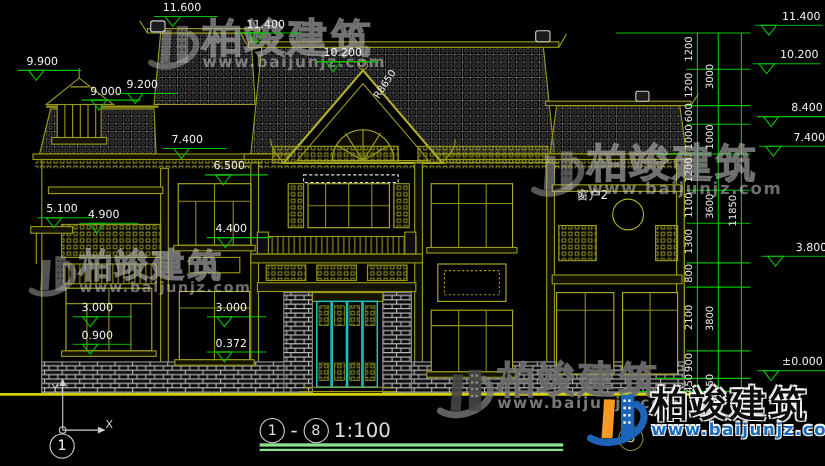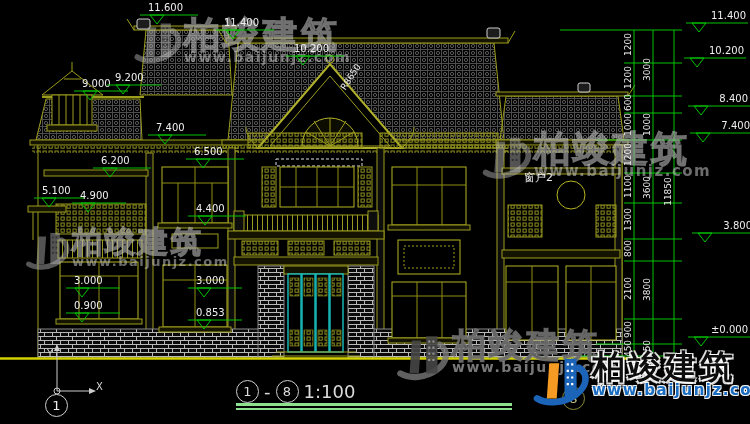--- a/index.html
+++ b/index.html
@@ -251,20 +251,27 @@
         <path d="M10 1 L24 1 L17 10 Z" fill="none" stroke="#00c300"></path>
       </svg>
     </div>
   <div class="lvl" style="left:286px;top:44px">
       <span class="t">10.200</span>
       <svg width="58" height="11">
         <line x1="0" y1="1" x2="58" y2="1" stroke="#00c300"></line>
         <path d="M10 1 L24 1 L17 10 Z" fill="none" stroke="#00c300"></path>
       </svg>
     </div>
+  <div class="lvl" style="left:16px;top:52px">
+      <span class="t">9.900</span>
+      <svg width="58" height="11">
+        <line x1="0" y1="1" x2="58" y2="1" stroke="#00c300"></line>
+        <path d="M10 1 L24 1 L17 10 Z" fill="none" stroke="#00c300"></path>
+      </svg>
+    </div>
   <div class="lvl" style="left:74px;top:79px">
       <span class="t">9.000</span>
       <svg width="54" height="11">
         <line x1="0" y1="1" x2="54" y2="1" stroke="#00c300"></line>
         <path d="M9 1 L23 1 L16 10 Z" fill="none" stroke="#00c300"></path>
       </svg>
     </div>
   <div class="lvl" style="left:107px;top:73px">
       <span class="t">9.200</span>
       <svg width="54" height="11">
@@ -274,27 +281,20 @@
     </div>
   <div class="lvl" style="left:148px;top:123px">
       <span class="t">7.400</span>
       <svg width="58" height="11">
         <line x1="0" y1="1" x2="58" y2="1" stroke="#00c300"></line>
         <path d="M10 1 L24 1 L17 10 Z" fill="none" stroke="#00c300"></path>
       </svg>
     </div>
   <div class="lvl" style="left:186px;top:147px">
       <span class="t">6.500</span>
-      <svg width="58" height="11">
-        <line x1="0" y1="1" x2="58" y2="1" stroke="#00c300"></line>
-        <path d="M10 1 L24 1 L17 10 Z" fill="none" stroke="#00c300"></path>
-      </svg>
-    </div>
-  <div class="lvl" style="left:93px;top:156px">
-      <span class="t">6.200</span>
       <svg width="58" height="11">
         <line x1="0" y1="1" x2="58" y2="1" stroke="#00c300"></line>
         <path d="M10 1 L24 1 L17 10 Z" fill="none" stroke="#00c300"></path>
       </svg>
     </div>
   <div class="lvl" style="left:34px;top:186px">
       <span class="t">5.100</span>
       <svg width="50" height="11">
         <line x1="0" y1="1" x2="50" y2="1" stroke="#00c300"></line>
         <path d="M8 1 L22 1 L15 10 Z" fill="none" stroke="#00c300"></path>
@@ -329,21 +329,21 @@
       </svg>
     </div>
   <div class="lvl" style="left:188px;top:276px">
       <span class="t">3.000</span>
       <svg width="54" height="11">
         <line x1="0" y1="1" x2="54" y2="1" stroke="#00c300"></line>
         <path d="M9 1 L23 1 L16 10 Z" fill="none" stroke="#00c300"></path>
       </svg>
     </div>
   <div class="lvl" style="left:188px;top:308px">
-      <span class="t">0.853</span>
+      <span class="t">0.372</span>
       <svg width="54" height="11">
         <line x1="0" y1="1" x2="54" y2="1" stroke="#00c300"></line>
         <path d="M9 1 L23 1 L16 10 Z" fill="none" stroke="#00c300"></path>
       </svg>
     </div>
 
   <div class="lvl r" style="left:686px;top:11px">
       <span class="t">11.400</span>
       <svg width="62" height="11">
         <line x1="0" y1="1" x2="62" y2="1" stroke="#00c300"></line>

